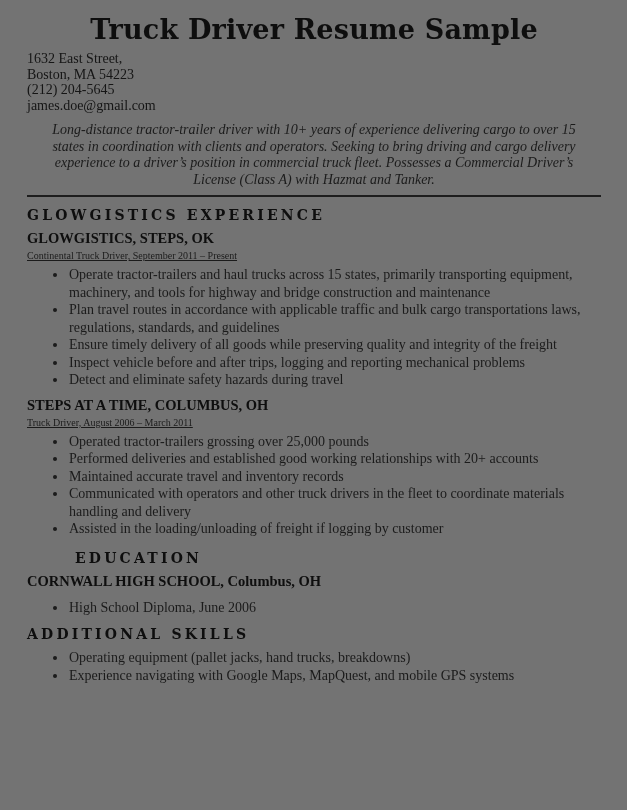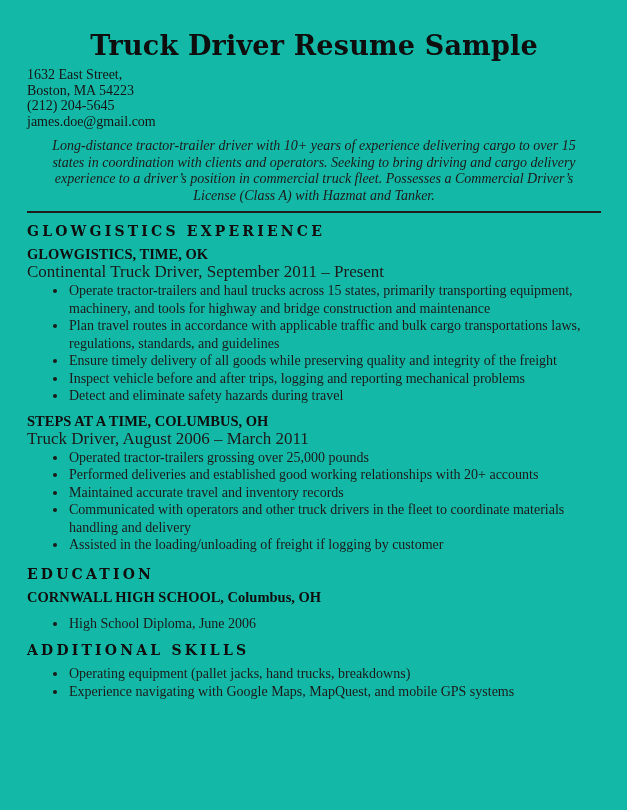--- a/index.html
+++ b/index.html
@@ -5,22 +5,22 @@
   html, body {
     margin: 0;
     padding: 0;
     background: #fafafa;
   }
   .page {
     position: relative;
     box-sizing: border-box;
     width: 627px;
     height: 810px;
-    padding: 30px 26px 18px 27px;
-    background: #14b8a6;
+    padding: 14px 26px 18px 27px;
+    background: #737373;
     font-family: "Liberation Serif", "DejaVu Serif", serif;
     color: #1c1c1c;
     overflow: hidden;
   }
   .title {
     font-family: "DejaVu Serif", "Liberation Serif", serif;
     font-size: 27px;
     font-weight: 700;
     text-align: center;
     color: #0e0e0e;
@@ -58,38 +58,39 @@
     margin: 10px 0 7px 0;
     line-height: 16px;
   }
   .company, .school {
     font-size: 14.5px;
     font-weight: 700;
     color: #0e0e0e;
     line-height: 17px;
   }
   .role {
-    font-size: 17px;
+    font-size: 10px;
     line-height: 17px;
     color: #1b1b1b;
+    text-decoration: underline;
   }
   ul.bullets {
     list-style: disc;
     margin: 2px 0 8px 0;
     padding: 0 0 0 41px;
   }
   ul.bullets li {
     font-size: 14px;
     line-height: 17.5px;
     color: #1b1b1b;
     padding-left: 1px;
   }
   ul.bullets.spaced-top { margin-top: 9px; }
   .section { margin: 0; }
-  .edu-heading { margin-top: 12px; }
+  .edu-heading { margin-top: 12px; margin-left: 48px; }
 </style>
 </head>
 <body>
 
 <div class="page">
 
   <h1 class="title">Truck Driver Resume Sample</h1>
 
   <div class="contact">
     <div>1632 East Street,</div>
@@ -99,21 +100,21 @@
   </div>
 
   <p class="summary">Long-distance tractor-trailer driver with 10+ years of experience delivering cargo to over 15 states in coordination with clients and operators. Seeking to bring driving and cargo delivery experience to a driver’s position in commercial truck fleet. Possesses a Commercial Driver’s License (Class A) with Hazmat and Tanker.</p>
 
   <hr class="divider">
 
   <div class="section">
     <h2 class="section-heading">GLOWGISTICS EXPERIENCE</h2>
 
     <div>
-      <div class="company">GLOWGISTICS, TIME, OK</div>
+      <div class="company">GLOWGISTICS, STEPS, OK</div>
       <div class="role">Continental Truck Driver, September 2011 – Present</div>
       <ul class="bullets">
         <li>Operate tractor-trailers and haul trucks across 15 states, primarily transporting equipment, machinery, and tools for highway and bridge construction and maintenance</li>
         <li>Plan travel routes in accordance with applicable traffic and bulk cargo transportations laws, regulations, standards, and guidelines</li>
         <li>Ensure timely delivery of all goods while preserving quality and integrity of the freight</li>
         <li>Inspect vehicle before and after trips, logging and reporting mechanical problems</li>
         <li>Detect and eliminate safety hazards during travel</li>
       </ul>
     </div>
 

